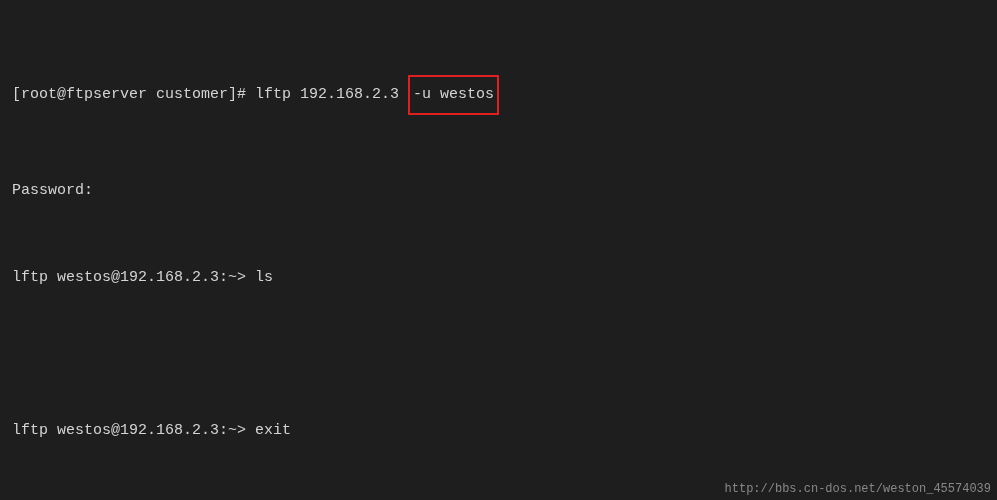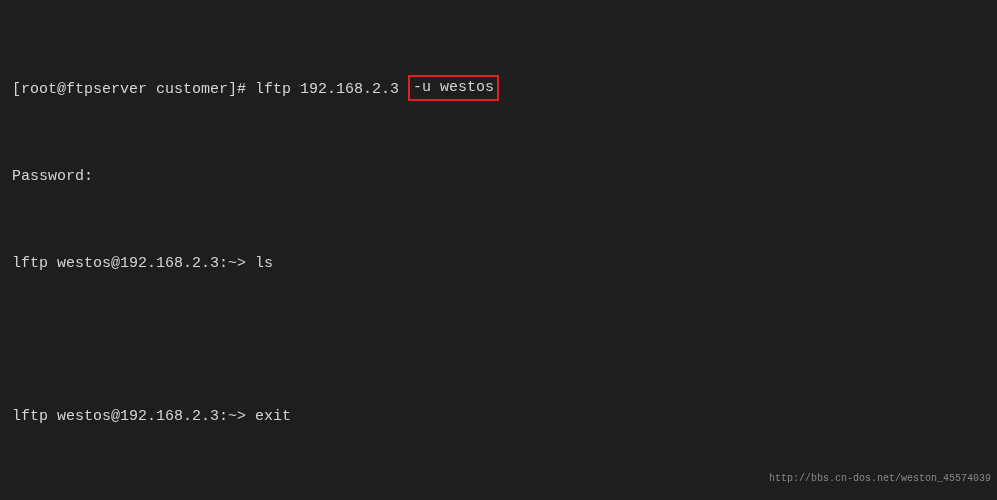--- a/index.html
+++ b/index.html
@@ -13,33 +13,33 @@
       overflow: hidden;
       position: relative;
     }
     .terminal {
       padding: 10px 12px;
       line-height: 1.45;
       white-space: pre;
     }
     .line {
       display: flex;
-      align-items: flex-end;
+      align-items: center;
     }
     .watermark {
       position: absolute;
-      bottom: 16px;
+      bottom: 4px;
       right: 6px;
-      font-size: 10px;
+      font-size: 12px;
       color: #888;
       white-space: nowrap;
     }
     .inline-box {
       border: 2px solid #e02020;
-      padding: 0 3px;
+      padding: 7px 3px;
       display: inline;
     }
   </style>
 </head>
 <body>
 
 <div class="terminal">
   
   <div class="line">
     <span>[root@ftpserver customer]# lftp 192.168.2.3 </span><span class="inline-box">-u westos</span>

